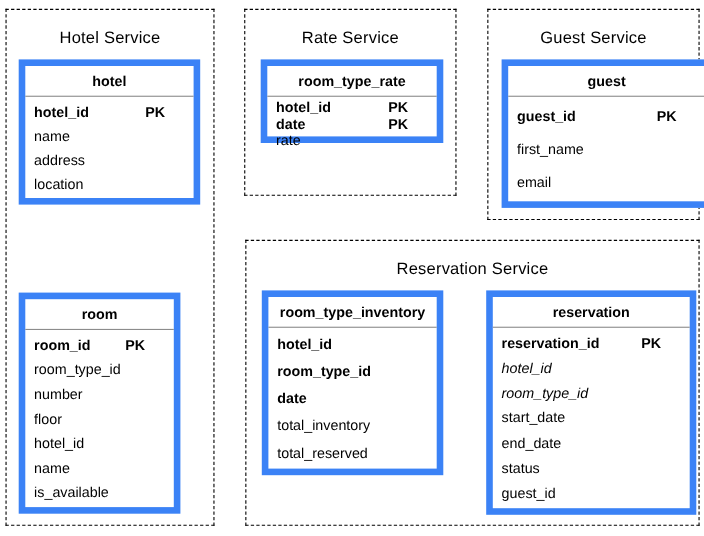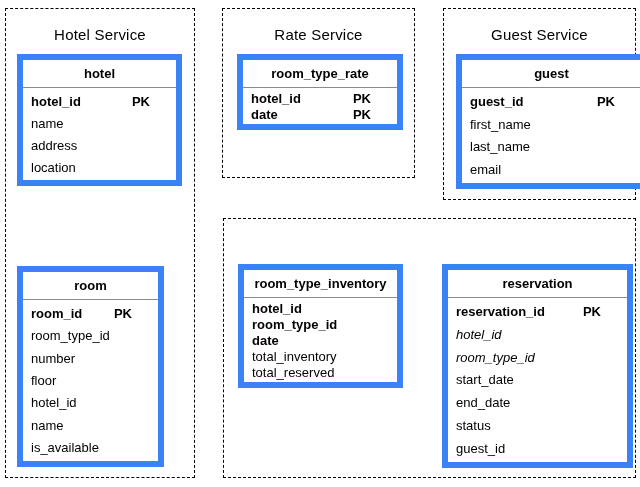--- a/index.html
+++ b/index.html
@@ -78,50 +78,51 @@
       <div class="thead">room_type_rate</div>
       <div class="rows">
         <div class="row bold">
           <span>hotel_id</span>
           <span class="pk">PK</span>
         </div>
         <div class="row bold">
           <span>date</span>
           <span class="pk">PK</span>
         </div>
+        <div class="row">
+          <span>rate</span>
+        </div>
       </div>
     </div>
   </section>
 
   <section class="service" style="left:443px;top:8px;width:193px;height:192px;">
     <div class="service-title">Guest Service</div>
 
     <div class="table" style="left:12px;top:45px;width:191px;height:135px;">
       <div class="thead">guest</div>
       <div class="rows">
         <div class="row bold">
           <span>guest_id</span>
           <span class="pk">PK</span>
         </div>
         <div class="row">
           <span>first_name</span>
         </div>
         <div class="row">
-          <span>last_name</span>
-        </div>
-        <div class="row">
           <span>email</span>
         </div>
       </div>
     </div>
   </section>
 
   <section class="service" style="left:223px;top:218px;width:413px;height:260px;">
+    <div class="service-title">Reservation Service</div>
 
-    <div class="table" style="left:14px;top:45px;width:165px;height:124px;">
+    <div class="table" style="left:14px;top:45px;width:165px;height:168px;">
       <div class="thead">room_type_inventory</div>
       <div class="rows">
         <div class="row bold">
           <span>hotel_id</span>
         </div>
         <div class="row bold">
           <span>room_type_id</span>
         </div>
         <div class="row bold">
           <span>date</span>

